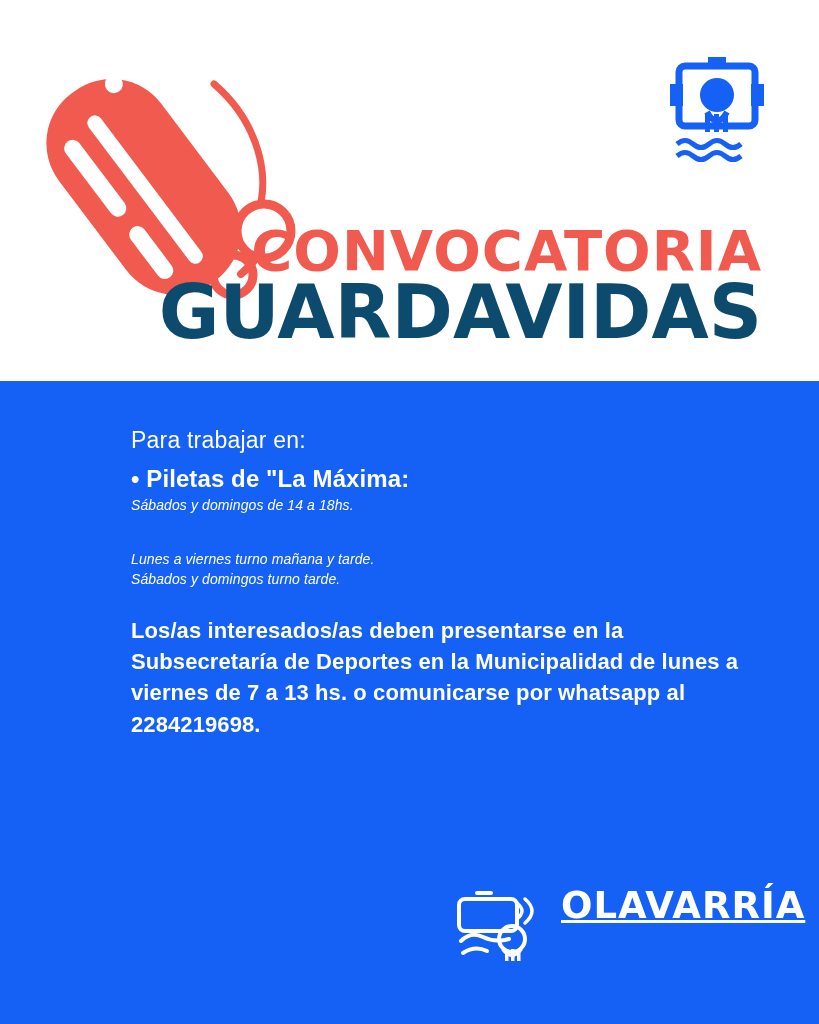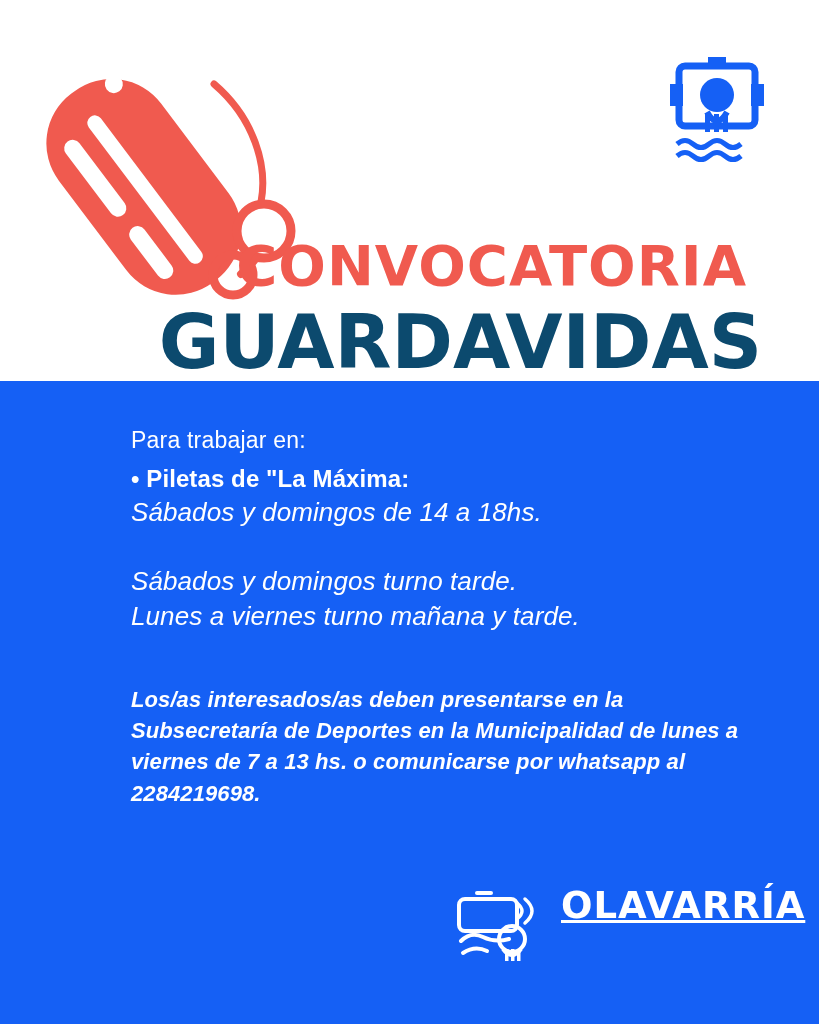--- a/index.html
+++ b/index.html
@@ -56,21 +56,21 @@
     padding-right: 28px;
     box-sizing: border-box;
   }
   .title-line1 {
     font-family: "DejaVu Sans", sans-serif;
     font-weight: bold;
     font-size: 56px;
     letter-spacing: 1px;
     color: #f05a4f;
     line-height: 1.02;
-    margin: 15px;
+    margin: 0;
   }
   .title-line2 {
     font-family: "DejaVu Sans", sans-serif;
     font-weight: bold;
     font-size: 74px;
     letter-spacing: 0px;
     color: #0c4a6e;
     line-height: 1.0;
     margin: 0;
     margin-top: -4px;
@@ -101,40 +101,39 @@
     margin: 0 0 11px 0;
     letter-spacing: 0.2px;
   }
   .bullet {
     font-size: 24px;
     font-weight: bold;
     margin: 0 0 4px 0;
     letter-spacing: 0.1px;
   }
   .sched {
-    font-size: 26px;
+    font-size: 14px;
     font-style: italic;
     font-weight: 400;
     margin: 0 0 4px 0;
     letter-spacing: 0.1px;
   }
   .group-gap {
     height: 34px;
   }
   .para {
     font-size: 22px;
     font-weight: bold;
     line-height: 1.42;
     margin: 0;
     letter-spacing: 0.1px;
   }
   .para-block {
-    margin-top: 52px;
+    margin-top: 28px;
     width: 610px;
-    font-style: italic;
   }
 
   
   .footer-logo {
     position: absolute;
     left: 455px;
     top: 500px;
     width: 320px;
     height: 100px;
   }
@@ -214,22 +213,22 @@
   <div class="bottom-section">
     <div class="content">
 
       <p class="lead">Para trabajar en:</p>
 
       <p class="bullet">• Piletas de "La Máxima:</p>
       <p class="sched">Sábados y domingos de 14 a 18hs.</p>
 
       <div class="group-gap"></div>
 
+      <p class="sched">Lunes a viernes turno mañana y tarde.</p>
       <p class="sched">Sábados y domingos turno tarde.</p>
-      <p class="sched">Lunes a viernes turno mañana y tarde.</p>
 
       <div class="para-block">
         <p class="para">Los/as interesados/as deben presentarse en la Subsecretaría de Deportes en la Municipalidad de lunes a viernes de 7 a 13 hs. o comunicarse por whatsapp al 2284219698.</p>
       </div>
     </div>
 
     <div class="footer-logo">
       <svg class="footer-mark" viewBox="0 0 96 86" aria-hidden="true">
         <path d="M10 16 h46 a6 6 0 0 1 6 6 v20 a6 6 0 0 1 -6 6 h-46 a6 6 0 0 1 -6 -6 v-20 a6 6 0 0 1 6 -6 z" fill="none" stroke="#ffffff" stroke-width="4"></path>
         <path d="M22 10 h14" fill="none" stroke="#ffffff" stroke-width="4" stroke-linecap="round"></path>

